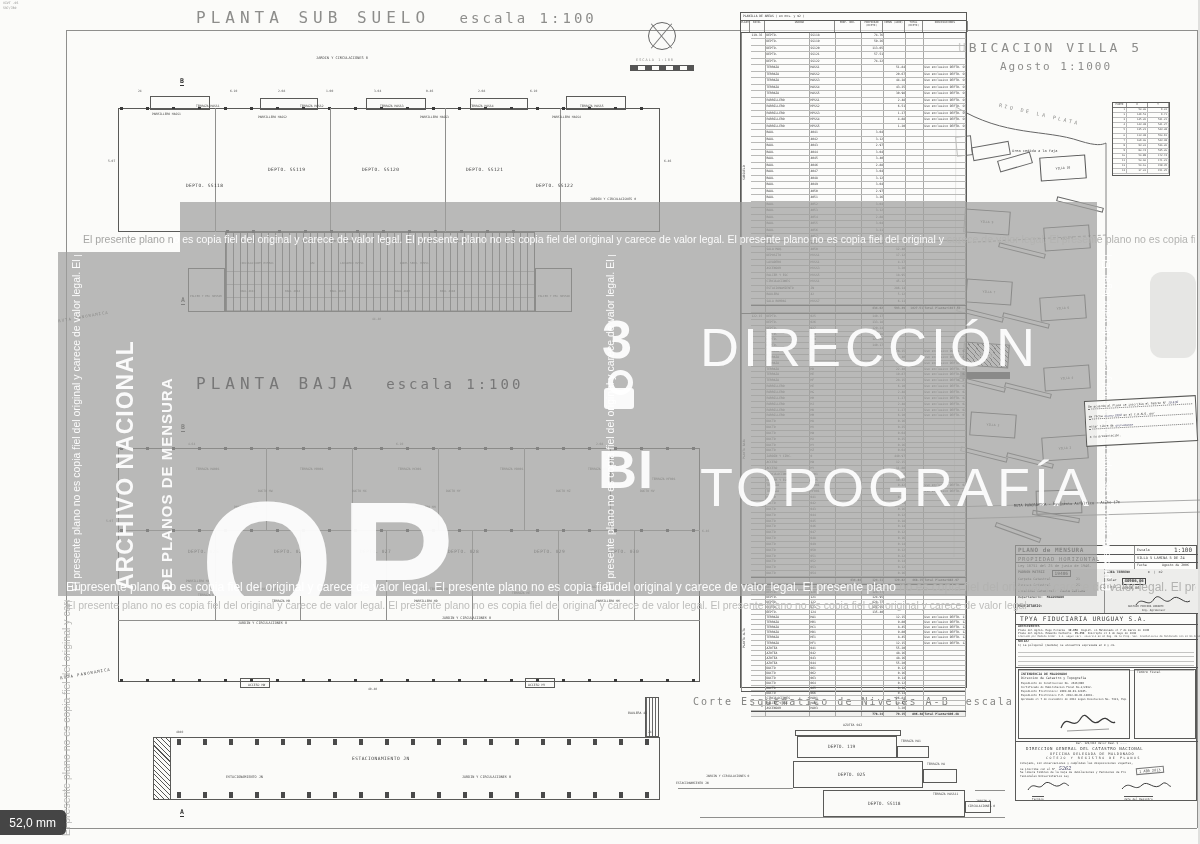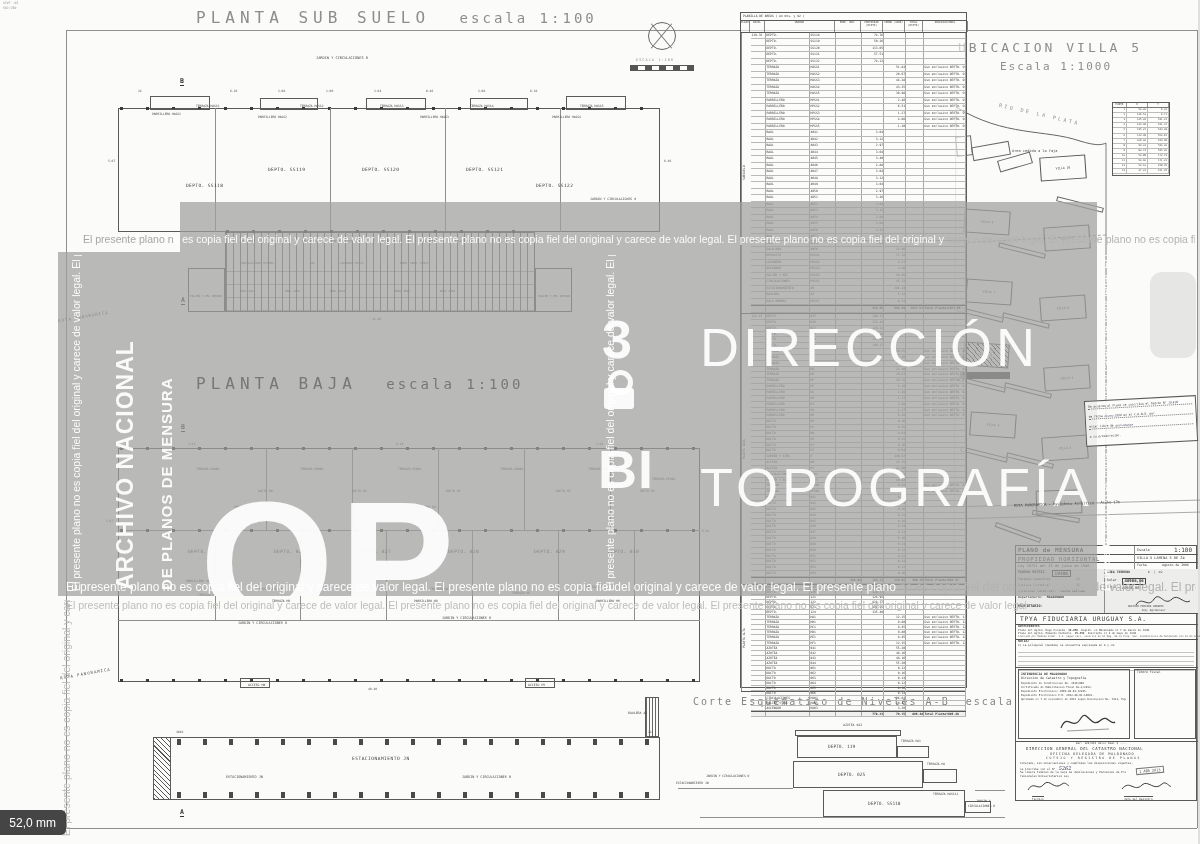--- a/index.html
+++ b/index.html
@@ -57,21 +57,21 @@
   <div class="title" style="left:196px;top:8px;">
     <span>PLANTA SUB SUELO</span><span style="letter-spacing:2px;font-size:13px;">&nbsp;&nbsp;&nbsp;</span><span style="font-size:14px;letter-spacing:3px;">escala 1:100</span>
   </div>
   <div class="title" style="left:196px;top:374px;color:#777;z-index:7;">
     <span>PLANTA BAJA</span><span>&nbsp;&nbsp;</span><span style="font-size:14px;letter-spacing:3px;">escala 1:100</span>
   </div>
   <div class="title" style="left:958px;top:40px;font-size:13px;letter-spacing:3px;">
     <span>UBICACION VILLA 5</span>
   </div>
   <div class="title" style="left:1000px;top:60px;font-size:11px;letter-spacing:2px;">
-    <span>Escala 1:1000</span>
+    <span>Agosto 1:1000</span>
   </div>
   <div class="title" style="left:693px;top:696px;font-size:10px;letter-spacing:2px;color:#858583;">
     <span>Corte Esquematico de Niveles A-B</span><span>&nbsp;&nbsp;</span><span>escala 1:100</span>
   </div>
 
   <div class="abs" style="left:648px;top:22px;width:26px;height:26px;border:1px solid #666;border-radius:50%;">
     <div class="abs" style="left:12px;top:-3px;width:1px;height:32px;background:#777;transform:rotate(40deg);"></div>
     <div class="abs" style="left:12px;top:-3px;width:1px;height:32px;background:#777;transform:rotate(-40deg);"></div>
   </div>
   <div class="lbl t36 gray" style="left:636px;top:59px;letter-spacing:1px;">ESCALA 1:100</div>

